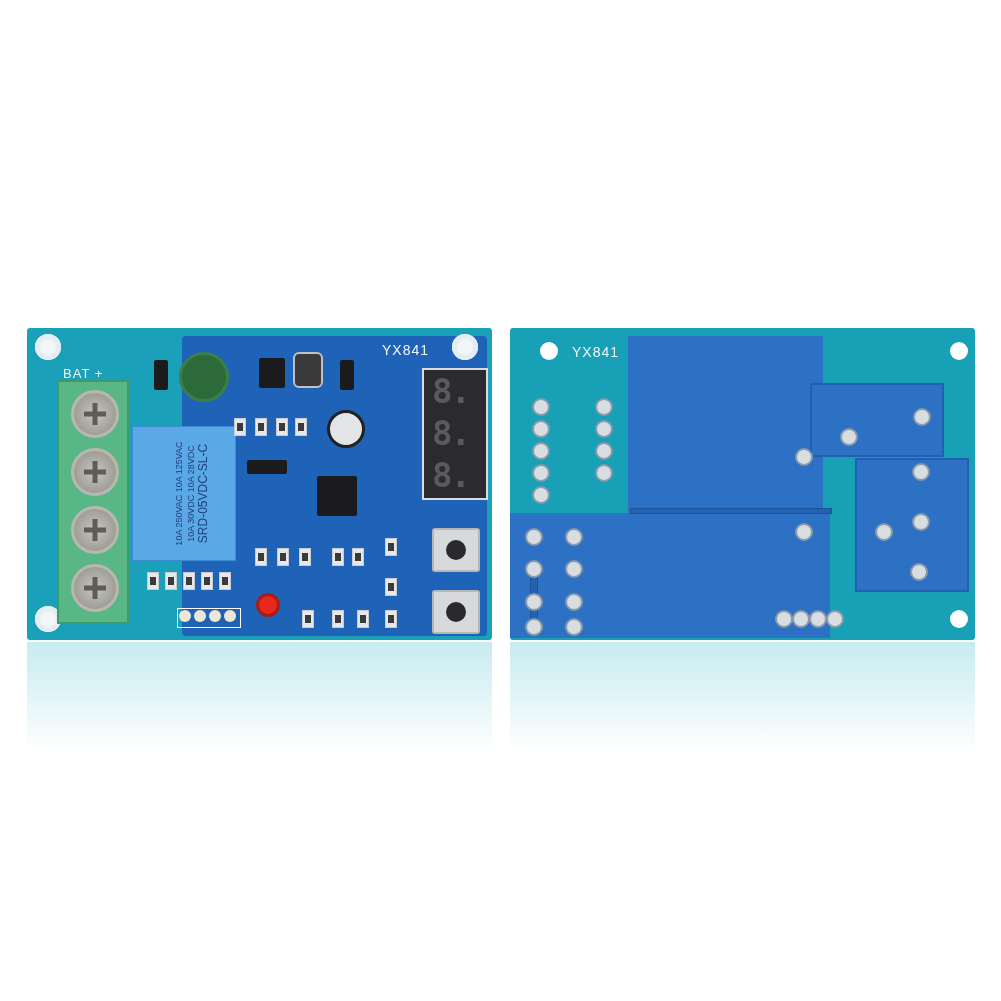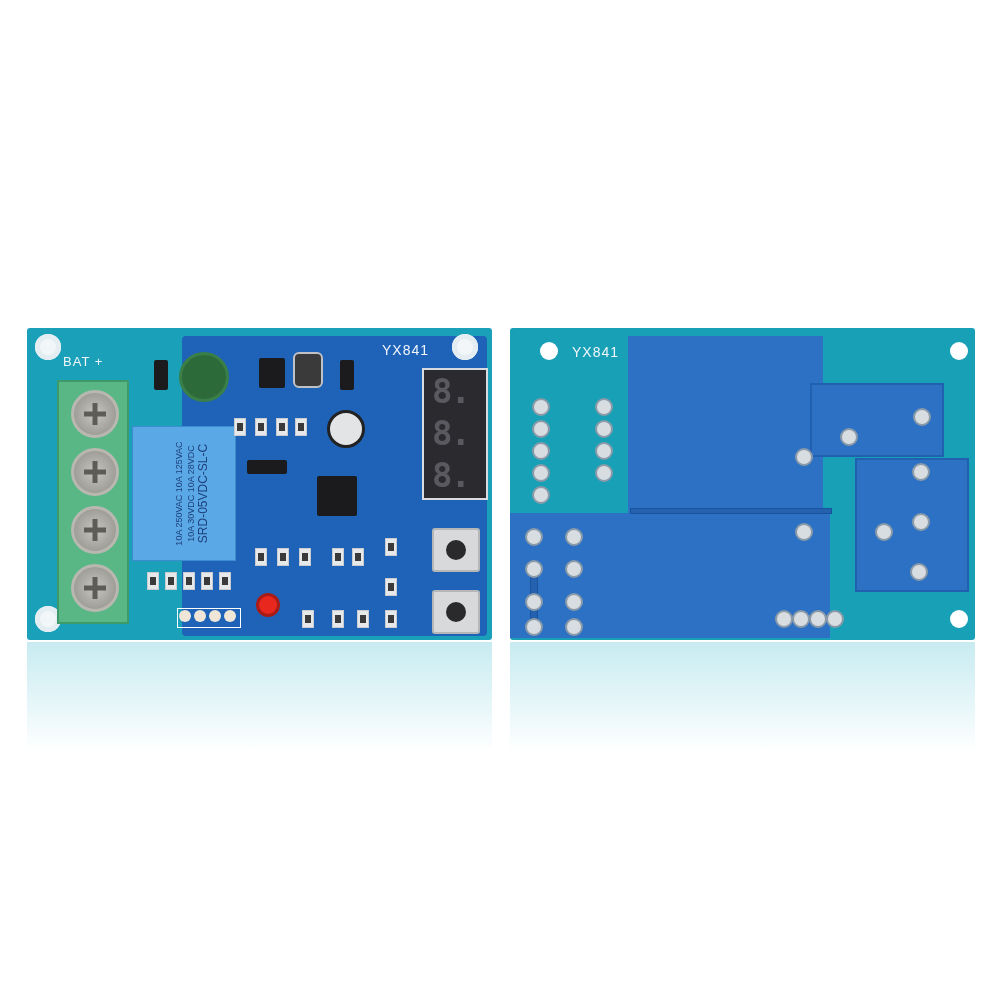--- a/index.html
+++ b/index.html
@@ -40,21 +40,21 @@
 </head>
 <body>
 
 <div class="board front">
   <div class="front-plane"></div>
 
   <div class="hole" style="left:8px;top:6px"></div>
   <div class="hole" style="left:8px;top:278px"></div>
   <div class="hole" style="left:425px;top:6px"></div>
 
-  <div class="silk" style="left:36px;top:26px">BAT +</div>
+  <div class="silk" style="left:36px;top:38px">BAT +</div>
   <div class="silk" style="left:36px;top:262px">IN +</div>
   <div class="silk" style="left:355px;top:14px;font-size:14px">YX841</div>
 
   <div class="terminal">
     <div class="screw" style="top:8px"></div>
     <div class="screw" style="top:66px"></div>
     <div class="screw" style="top:124px"></div>
     <div class="screw" style="top:182px"></div>
   </div>
 

